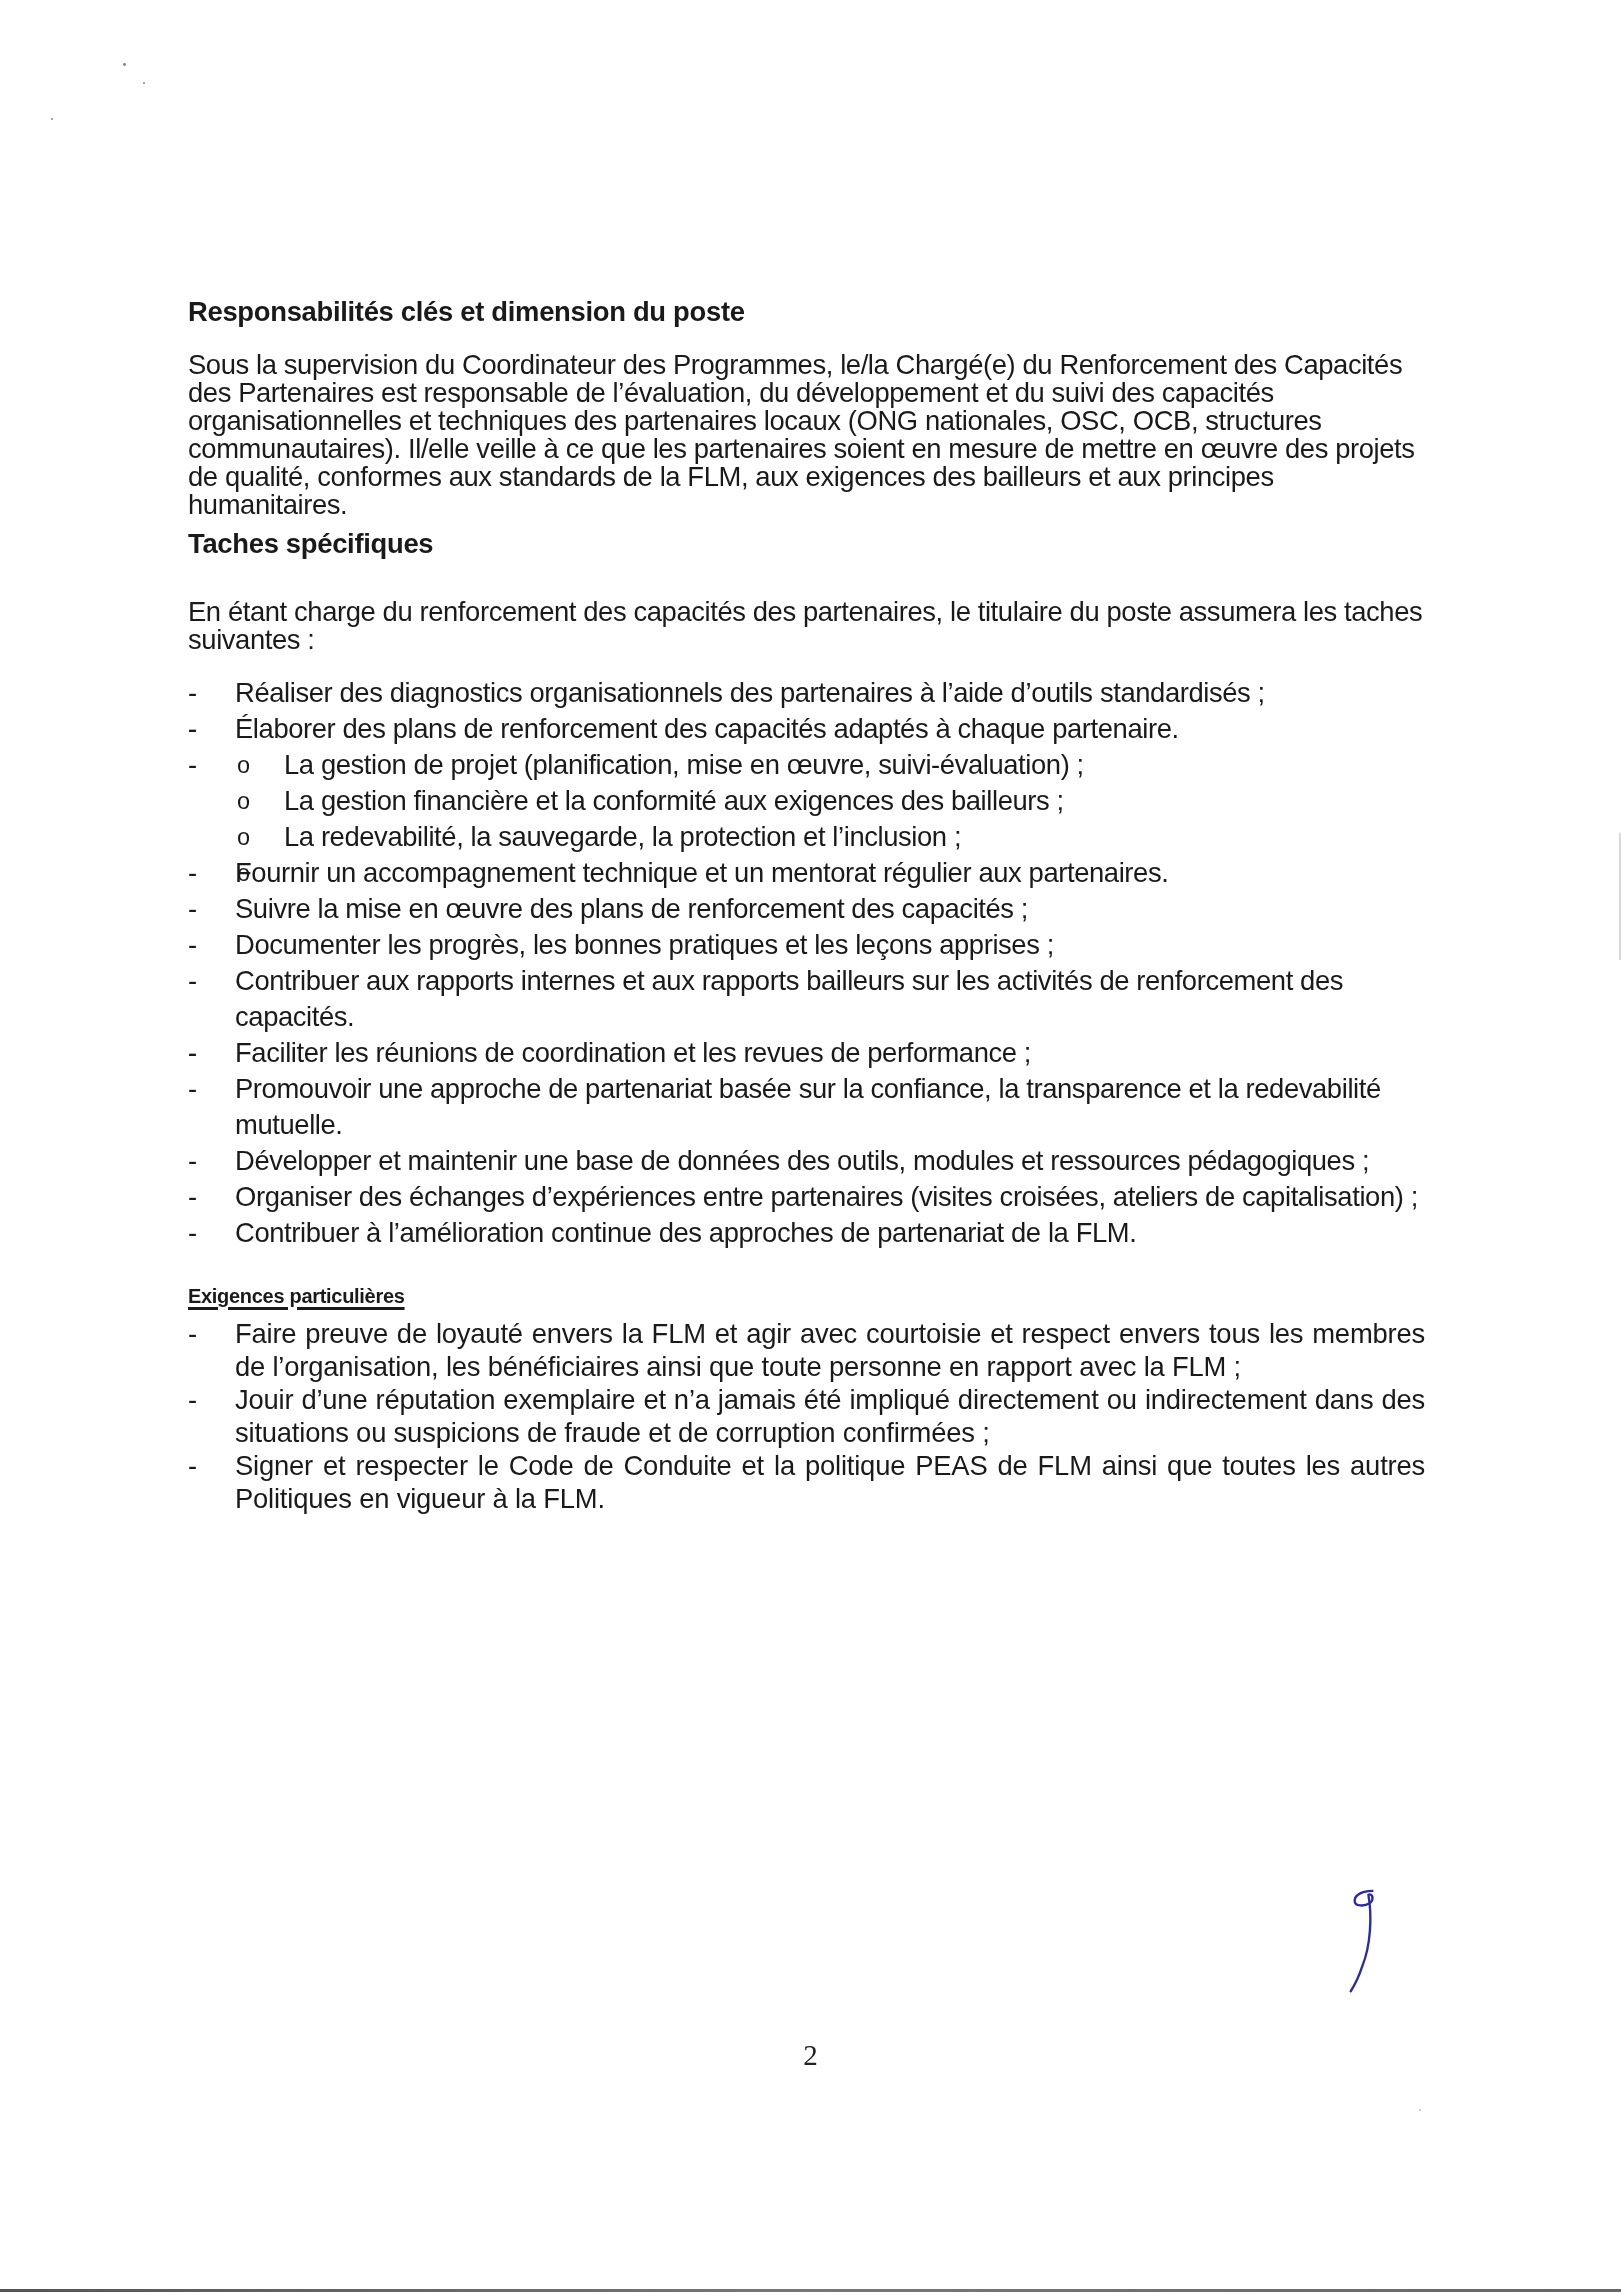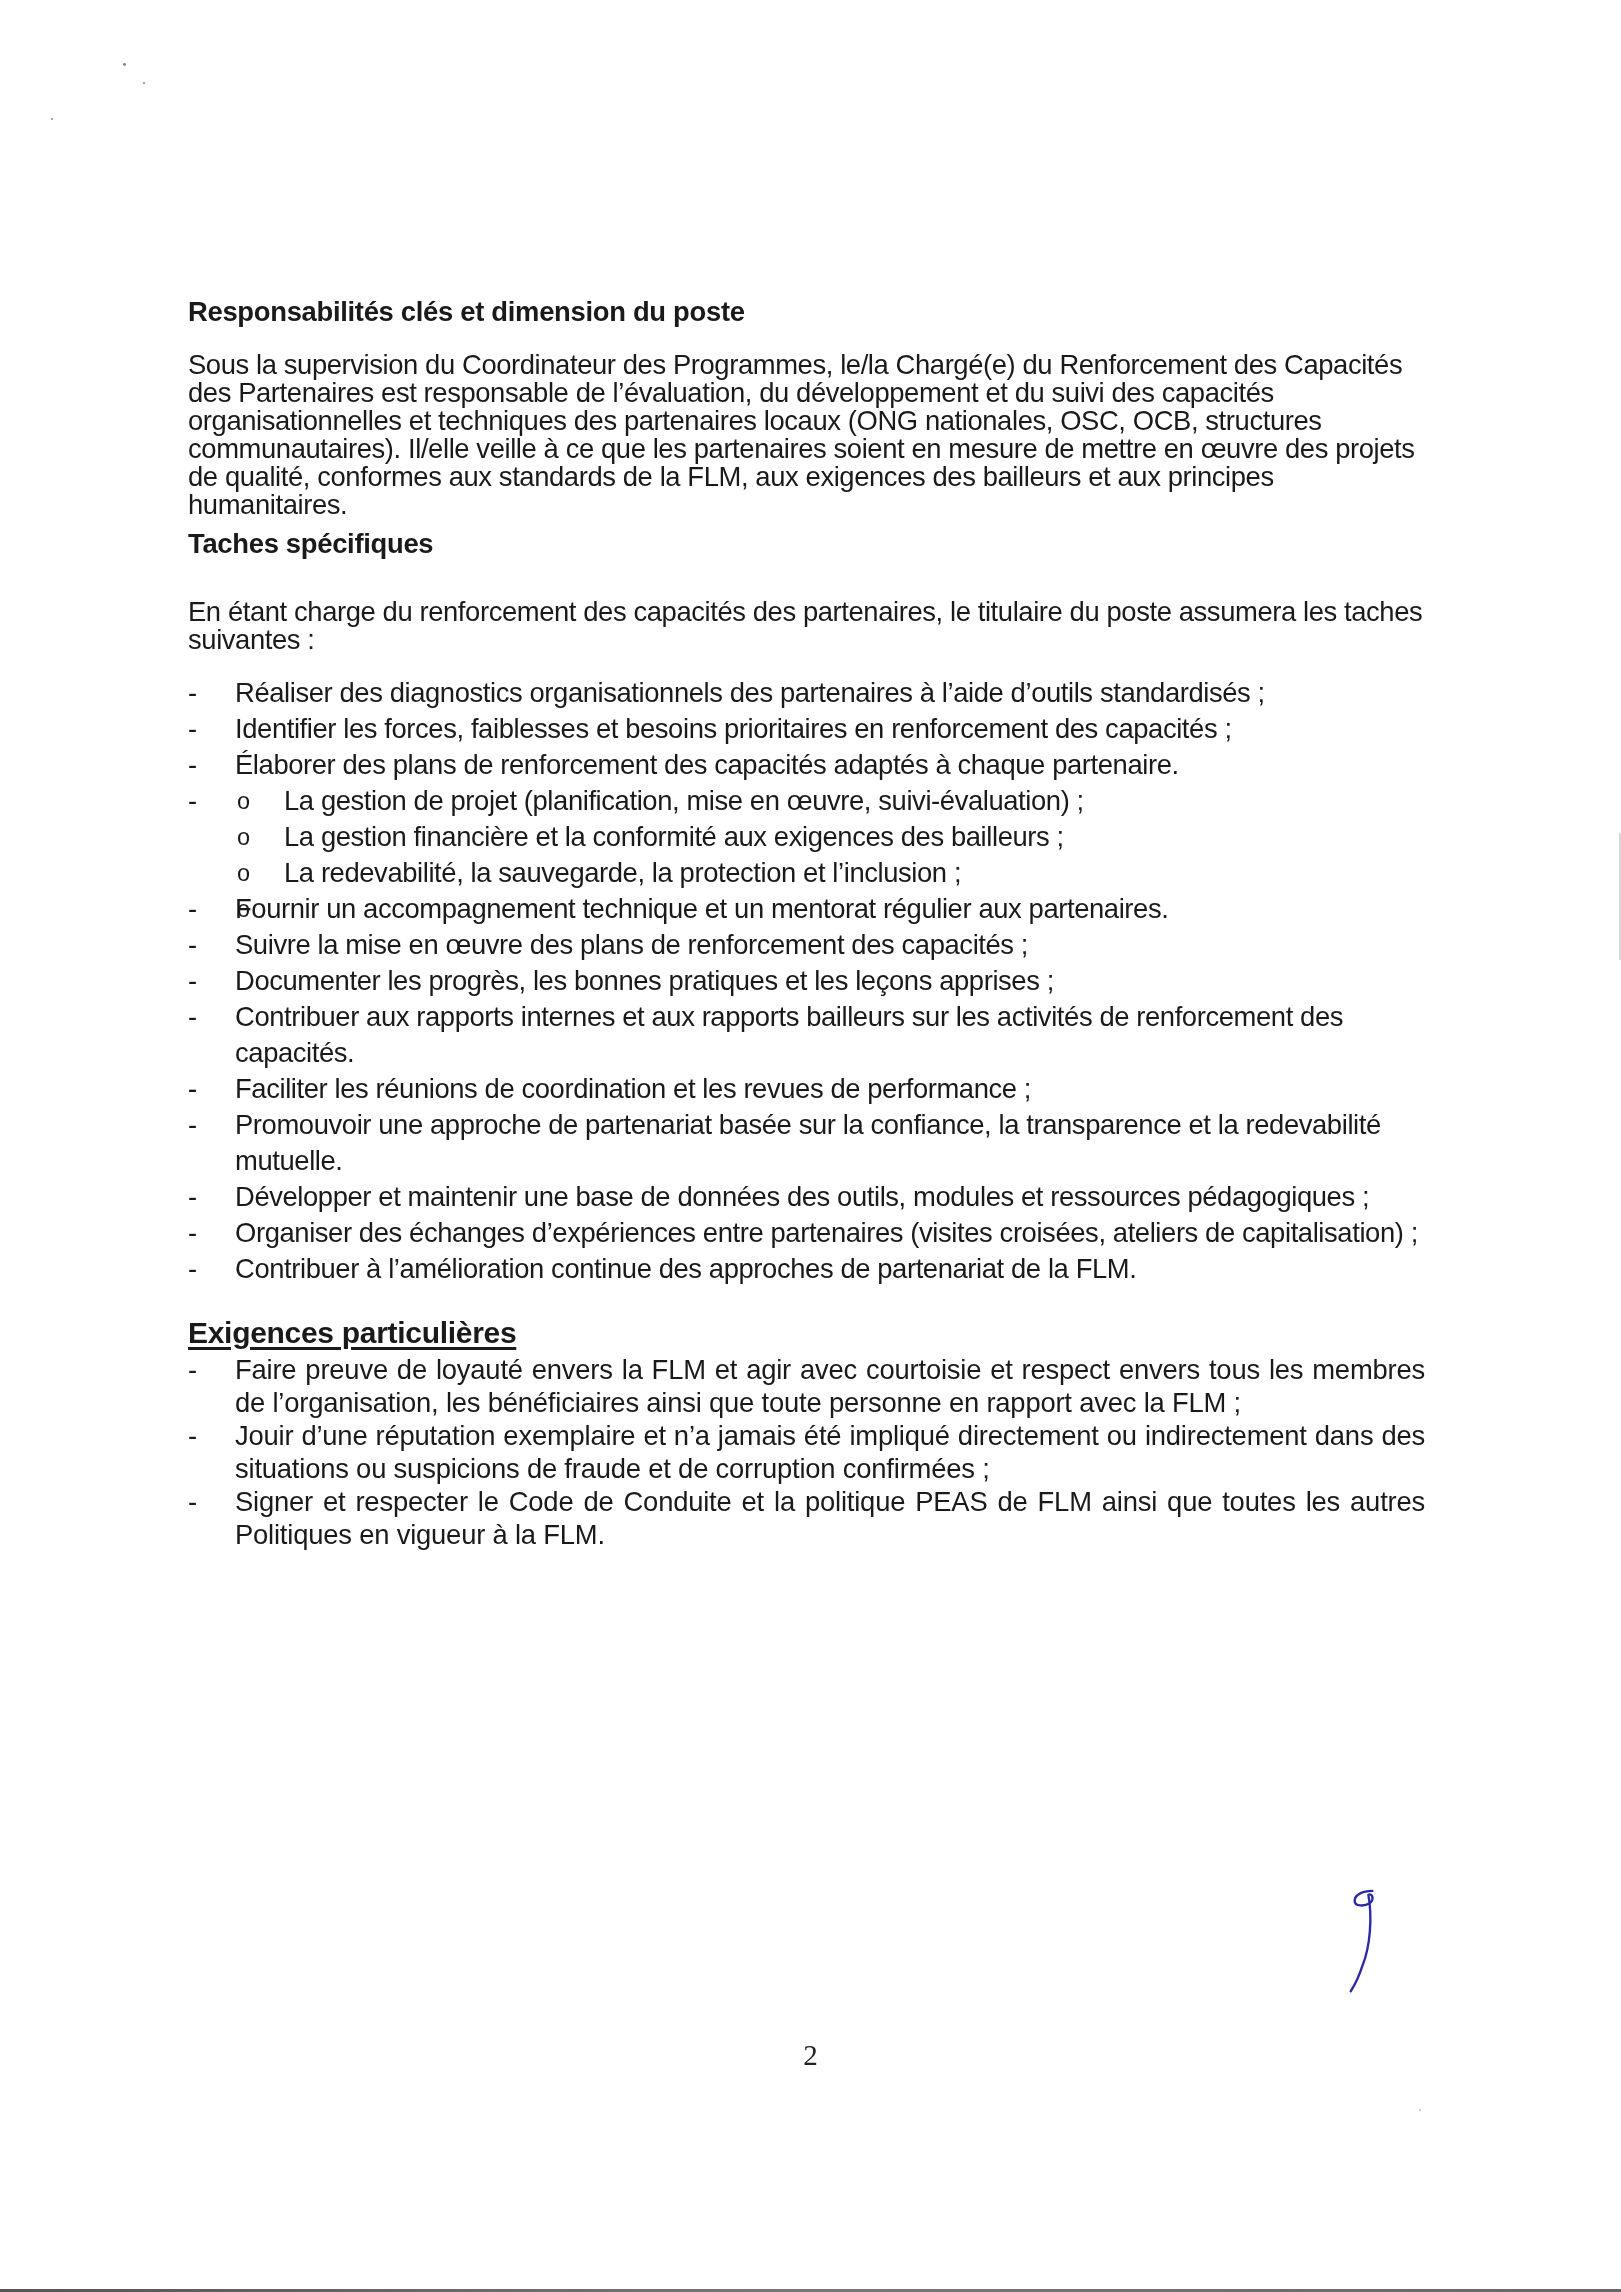--- a/index.html
+++ b/index.html
@@ -31,21 +31,21 @@
       font-weight: bold;
       font-size: 27.4px;
       line-height: 35px;
       margin: 0;
       letter-spacing: -0.3px;
     }
     .heading.underline {
       text-decoration: underline;
       text-decoration-thickness: 2.9px;
       text-underline-offset: 3.9px;
-      font-size: 30px;
+      font-size: 20px;
     }
     .para {
       font-size: 27.4px;
       line-height: 28px;
       margin: 0;
       letter-spacing: -0.4px;
     }
     .para.intro { margin-top: 21.6px; }
     .h-tasks { margin-top: 7px; }
     .para.tasks-intro { margin-top: 37px; }
@@ -146,21 +146,21 @@
   <div class="content">
 
     <h2 class="heading">Responsabilités clés et dimension du poste</h2>
     <p class="para intro">Sous la supervision du Coordinateur des Programmes, le/la Chargé(e) du Renforcement des Capacités des Partenaires est responsable de l’évaluation, du développement et du suivi des capacités organisationnelles et techniques des partenaires locaux (ONG nationales, OSC, OCB, structures communautaires). Il/elle veille à ce que les partenaires soient en mesure de mettre en œuvre des projets de qualité, conformes aux standards de la FLM, aux exigences des bailleurs et aux principes humanitaires.</p>
 
     <h2 class="heading h-tasks">Taches spécifiques</h2>
     <p class="para tasks-intro">En étant charge du renforcement des capacités des partenaires, le titulaire du poste assumera les taches suivantes :</p>
 
     <ul class="dash">
       <li><span class="dash-marker">-</span><span>Réaliser des diagnostics organisationnels des partenaires à l’aide d’outils standardisés ;</span></li>
-      <li><span class="dash-marker">-</span><span>Identifier les forces, faiblesses et besoins prioritaires en renforcement des capacités ;</span></li>
+      <li><span class="dash-marker">-</span></li>
       <li><span class="dash-marker">-</span><span>Élaborer des plans de renforcement des capacités adaptés à chaque partenaire.</span></li>
       <li><span class="dash-marker">-</span>
         <ul class="sub" style="margin-left:-47px;">
           <li><span class="circle-marker">o</span><span>La gestion de projet (planification, mise en œuvre, suivi-évaluation) ;</span></li>
           <li><span class="circle-marker">o</span><span>La gestion financière et la conformité aux exigences des bailleurs ;</span></li>
           <li><span class="circle-marker">o</span><span>La redevabilité, la sauvegarde, la protection et l’inclusion ;</span></li>
           <li><span class="circle-marker">o</span></li>
         </ul>
       </li>
       <li><span class="dash-marker">-</span><span>Fournir un accompagnement technique et un mentorat régulier aux partenaires.</span></li>

